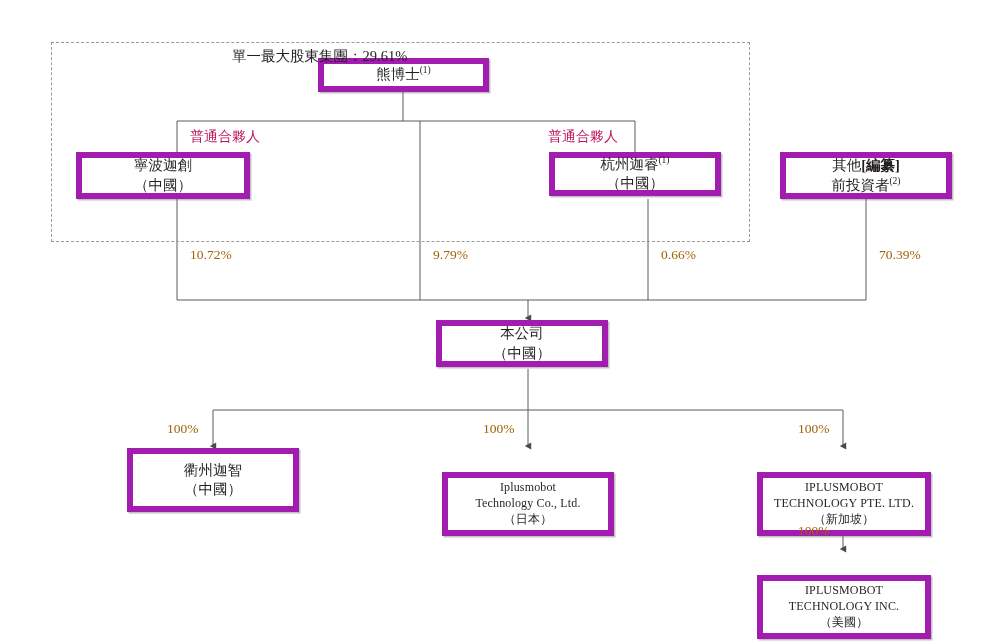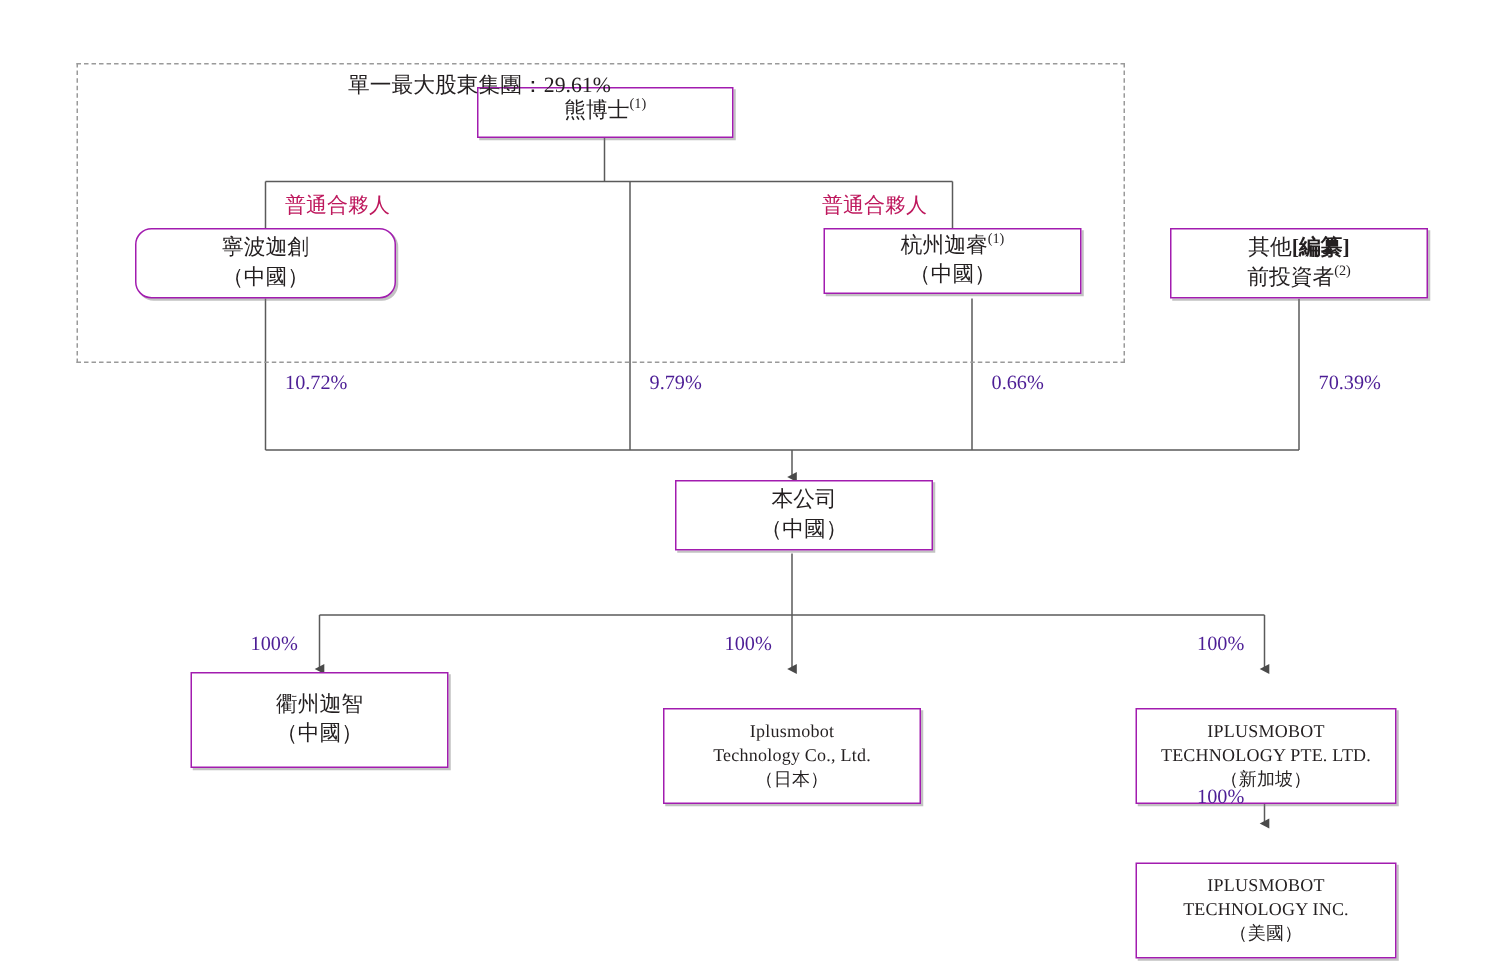--- a/index.html
+++ b/index.html
@@ -21,21 +21,21 @@
     left: 0;
     top: 0;
     width: 1000px;
     height: 642px;
     pointer-events: none;
   }
   .node {
     position: absolute;
     box-sizing: border-box;
     background: #ffffff;
-    border: 1px solid #a21caf;
+    border: 6px solid #a21caf;
     box-shadow: 1.5px 1.5px 0 rgba(120,120,120,0.45);
     display: flex;
     flex-direction: column;
     align-items: center;
     justify-content: center;
     text-align: center;
     line-height: 1.32;
     font-size: 14.5px;
     color: #231f20;
     z-index: 2;
@@ -45,21 +45,21 @@
     font-size: 9.5px;
     vertical-align: super;
     line-height: 0;
   }
   .node .bracket { font-weight: bold; margin-top: 34px; }
   .node.latin { font-size: 12px; letter-spacing: 0.15px; margin-top: 24px; }
 
   .pct {
     position: absolute;
     font-size: 13.5px;
-    color: #4c1d95;
+    color: #a16207;
     white-space: nowrap;
     z-index: 3;
     text-align: center;
   }
   .edge-label {
     position: absolute;
     font-size: 14px;
     color: #be185d;
     white-space: nowrap;
     z-index: 3;
@@ -133,41 +133,41 @@
     </g>
   </svg>
 
   <div class="node" style="left:318px; top:58px; width:171px; height:34px;">
     <span class="ln"><span>熊博士</span><span class="sup">(1)</span></span>
   </div>
 
   <div class="edge-label" style="left:190px; top:128px;">普通合夥人</div>
   <div class="edge-label" style="left:548px; top:128px;">普通合夥人</div>
 
-  <div class="node" style="left:90px; top:152px; width:174px; height:47px;border-radius:11px;">
+  <div class="node" style="left:76px; top:152px; width:174px; height:47px;">
     <span class="ln">寧波迦創</span>
     <span class="ln">（中國）</span>
   </div>
 
   <div class="node" style="left:549px; top:152px; width:172px; height:44px;">
     <span class="ln"><span>杭州迦睿</span><span class="sup">(1)</span></span>
     <span class="ln">（中國）</span>
   </div>
 
   <div class="node" style="left:780px; top:152px; width:172px; height:47px;">
     <span class="ln"><span>其他</span><span class="bracket">[編纂]</span></span>
     <span class="ln"><span>前投資者</span><span class="sup">(2)</span></span>
   </div>
 
   <div class="pct" style="left:190px; top:247px;">10.72%</div>
   <div class="pct" style="left:433px; top:247px;">9.79%</div>
   <div class="pct" style="left:661px; top:247px;">0.66%</div>
   <div class="pct" style="left:879px; top:247px;">70.39%</div>
 
-  <div class="node" style="left:450px; top:320px; width:172px; height:47px;">
+  <div class="node" style="left:436px; top:320px; width:172px; height:47px;">
     <span class="ln">本公司</span>
     <span class="ln">（中國）</span>
   </div>
 
   <div class="pct" style="left:167px; top:421px;">100%</div>
   <div class="pct" style="left:483px; top:421px;">100%</div>
   <div class="pct" style="left:798px; top:421px;">100%</div>
   <div class="pct" style="left:798px; top:523px;">100%</div>
 
   <div class="node" style="left:127px; top:448px; width:172px; height:64px;">

